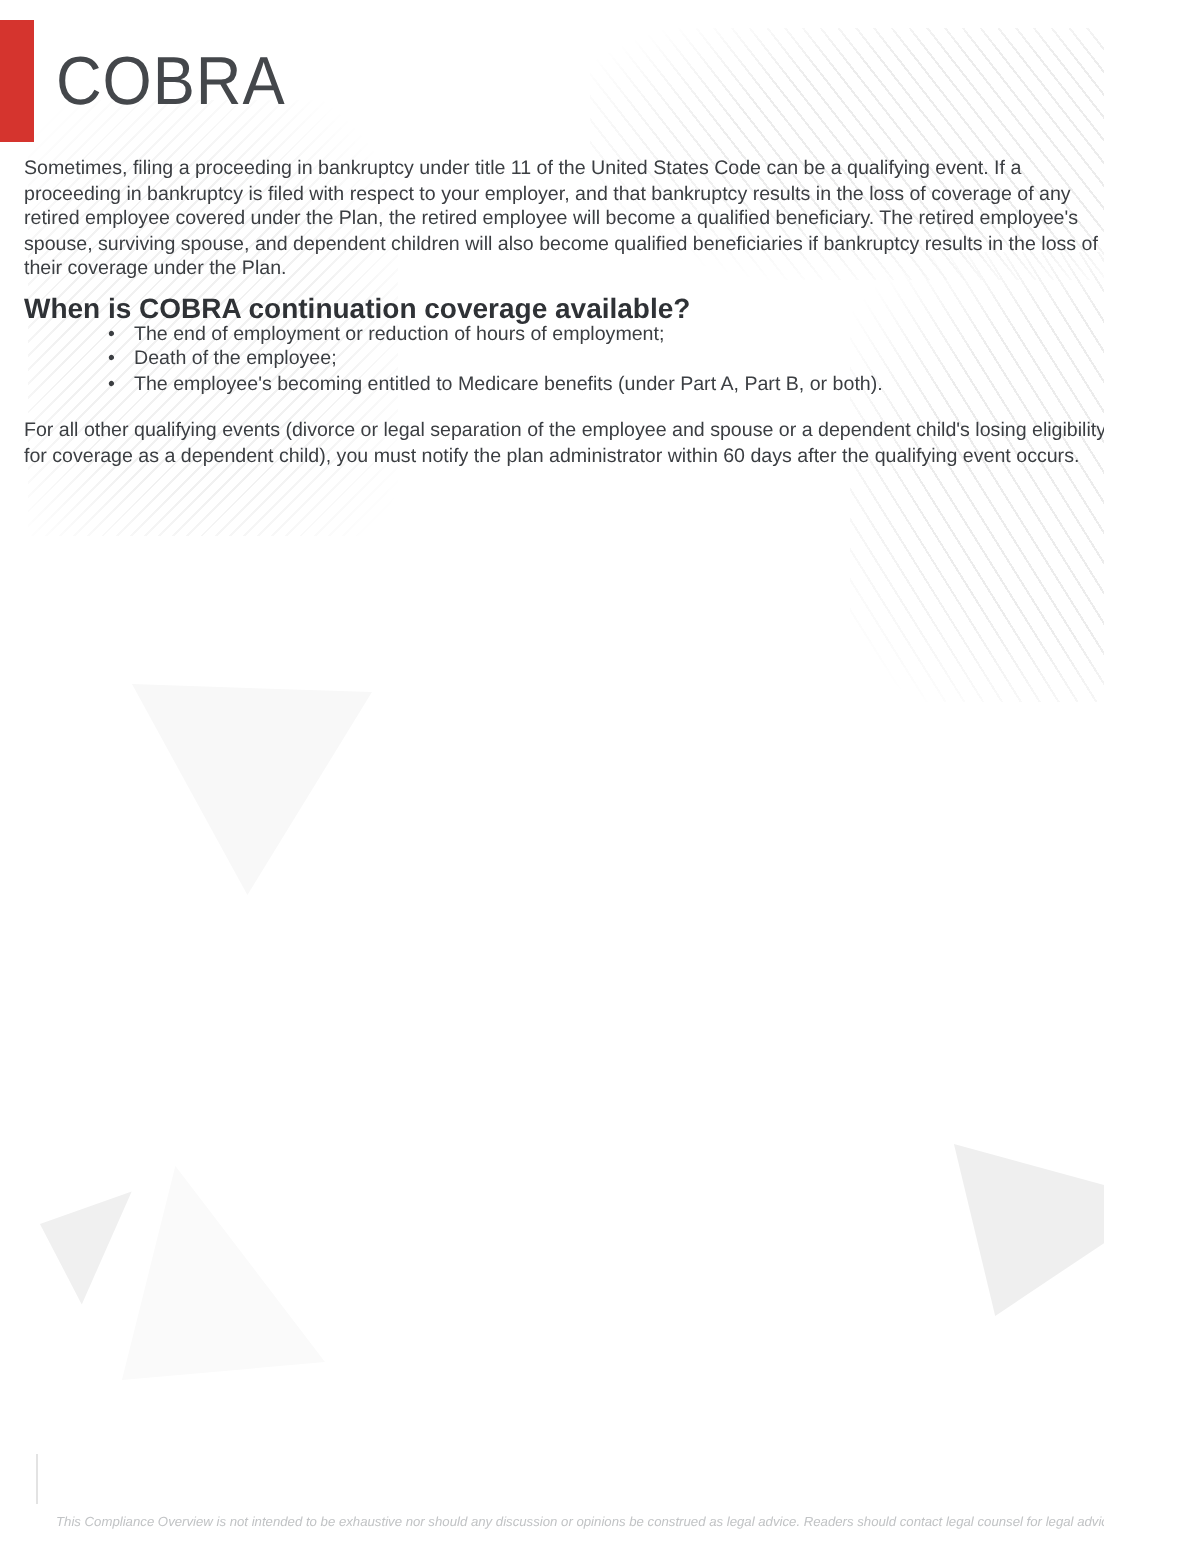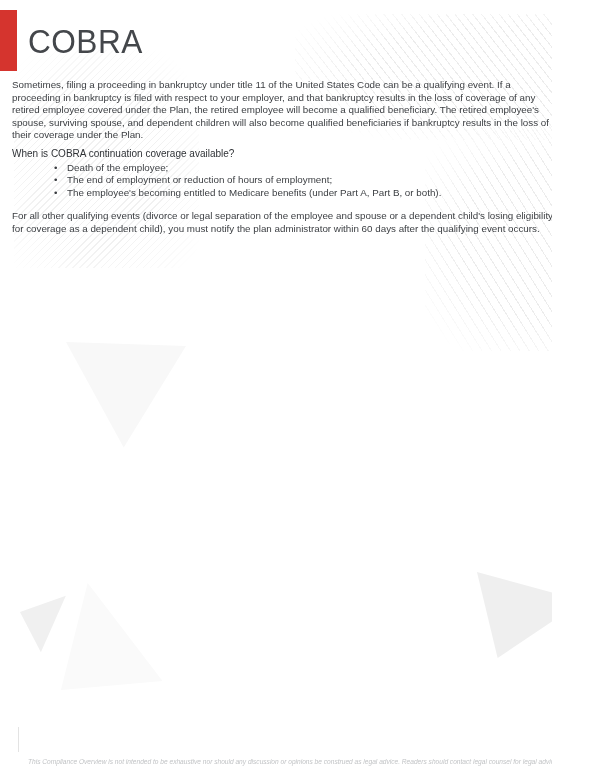--- a/index.html
+++ b/index.html
@@ -74,23 +74,23 @@
   
   .content {
     position: absolute; left: 12px; top: 79px;
     width: 545px;
     font-size: 9.8px;
     line-height: 12.6px;
   }
   .content p { margin: 0; }
   .section-heading {
     margin: 6px 0 0 0;
-    font-size: 10px;
+    font-size: 14px;
     line-height: 12.6px;
-    font-weight: normal;
+    font-weight: bold;
     color: #2f3236;
   }
   ul.events {
     list-style: none;
     margin: 1px 0 0 0;
     padding: 0 0 0 42px;
   }
   ul.events li {
     position: relative;
     padding-left: 13px;
@@ -139,22 +139,22 @@
   <div class="red-block"></div>
   <h1 class="page-title">COBRA</h1>
 
   <main class="content">
     <p>Sometimes, filing a proceeding in bankruptcy under title 11 of the United States Code can be a qualifying event.  If a proceeding in bankruptcy is filed with respect to your employer, and that bankruptcy results in the loss of coverage of any retired employee covered under the Plan, the retired employee will become a qualified beneficiary.  The retired employee's spouse, surviving spouse, and dependent children will also become qualified beneficiaries if bankruptcy results in the loss of their coverage under the Plan.</p>
 
     <h2 class="section-heading">When is COBRA continuation coverage available?</h2>
 
 
     <ul class="events">
+      <li>The end of employment or reduction of hours of employment;</li>
       <li>Death of the employee;</li>
-      <li>The end of employment or reduction of hours of employment;</li>
       <li>The employee's becoming entitled to Medicare benefits (under Part A, Part B, or both).</li>
     </ul>
 
     <p class="para-last">For all other qualifying events (divorce or legal separation of the employee and spouse or a dependent child's losing eligibility for coverage as a dependent child), you must notify the plan administrator within 60 days after the qualifying event occurs.</p>
   </main>
 
   <div class="footer-tick"></div>
   <div class="footer-disclaimer">This Compliance Overview is not intended to be exhaustive nor should any discussion or opinions be construed as legal advice.  Readers should contact legal counsel for legal advice.</div>
 
 </div>

